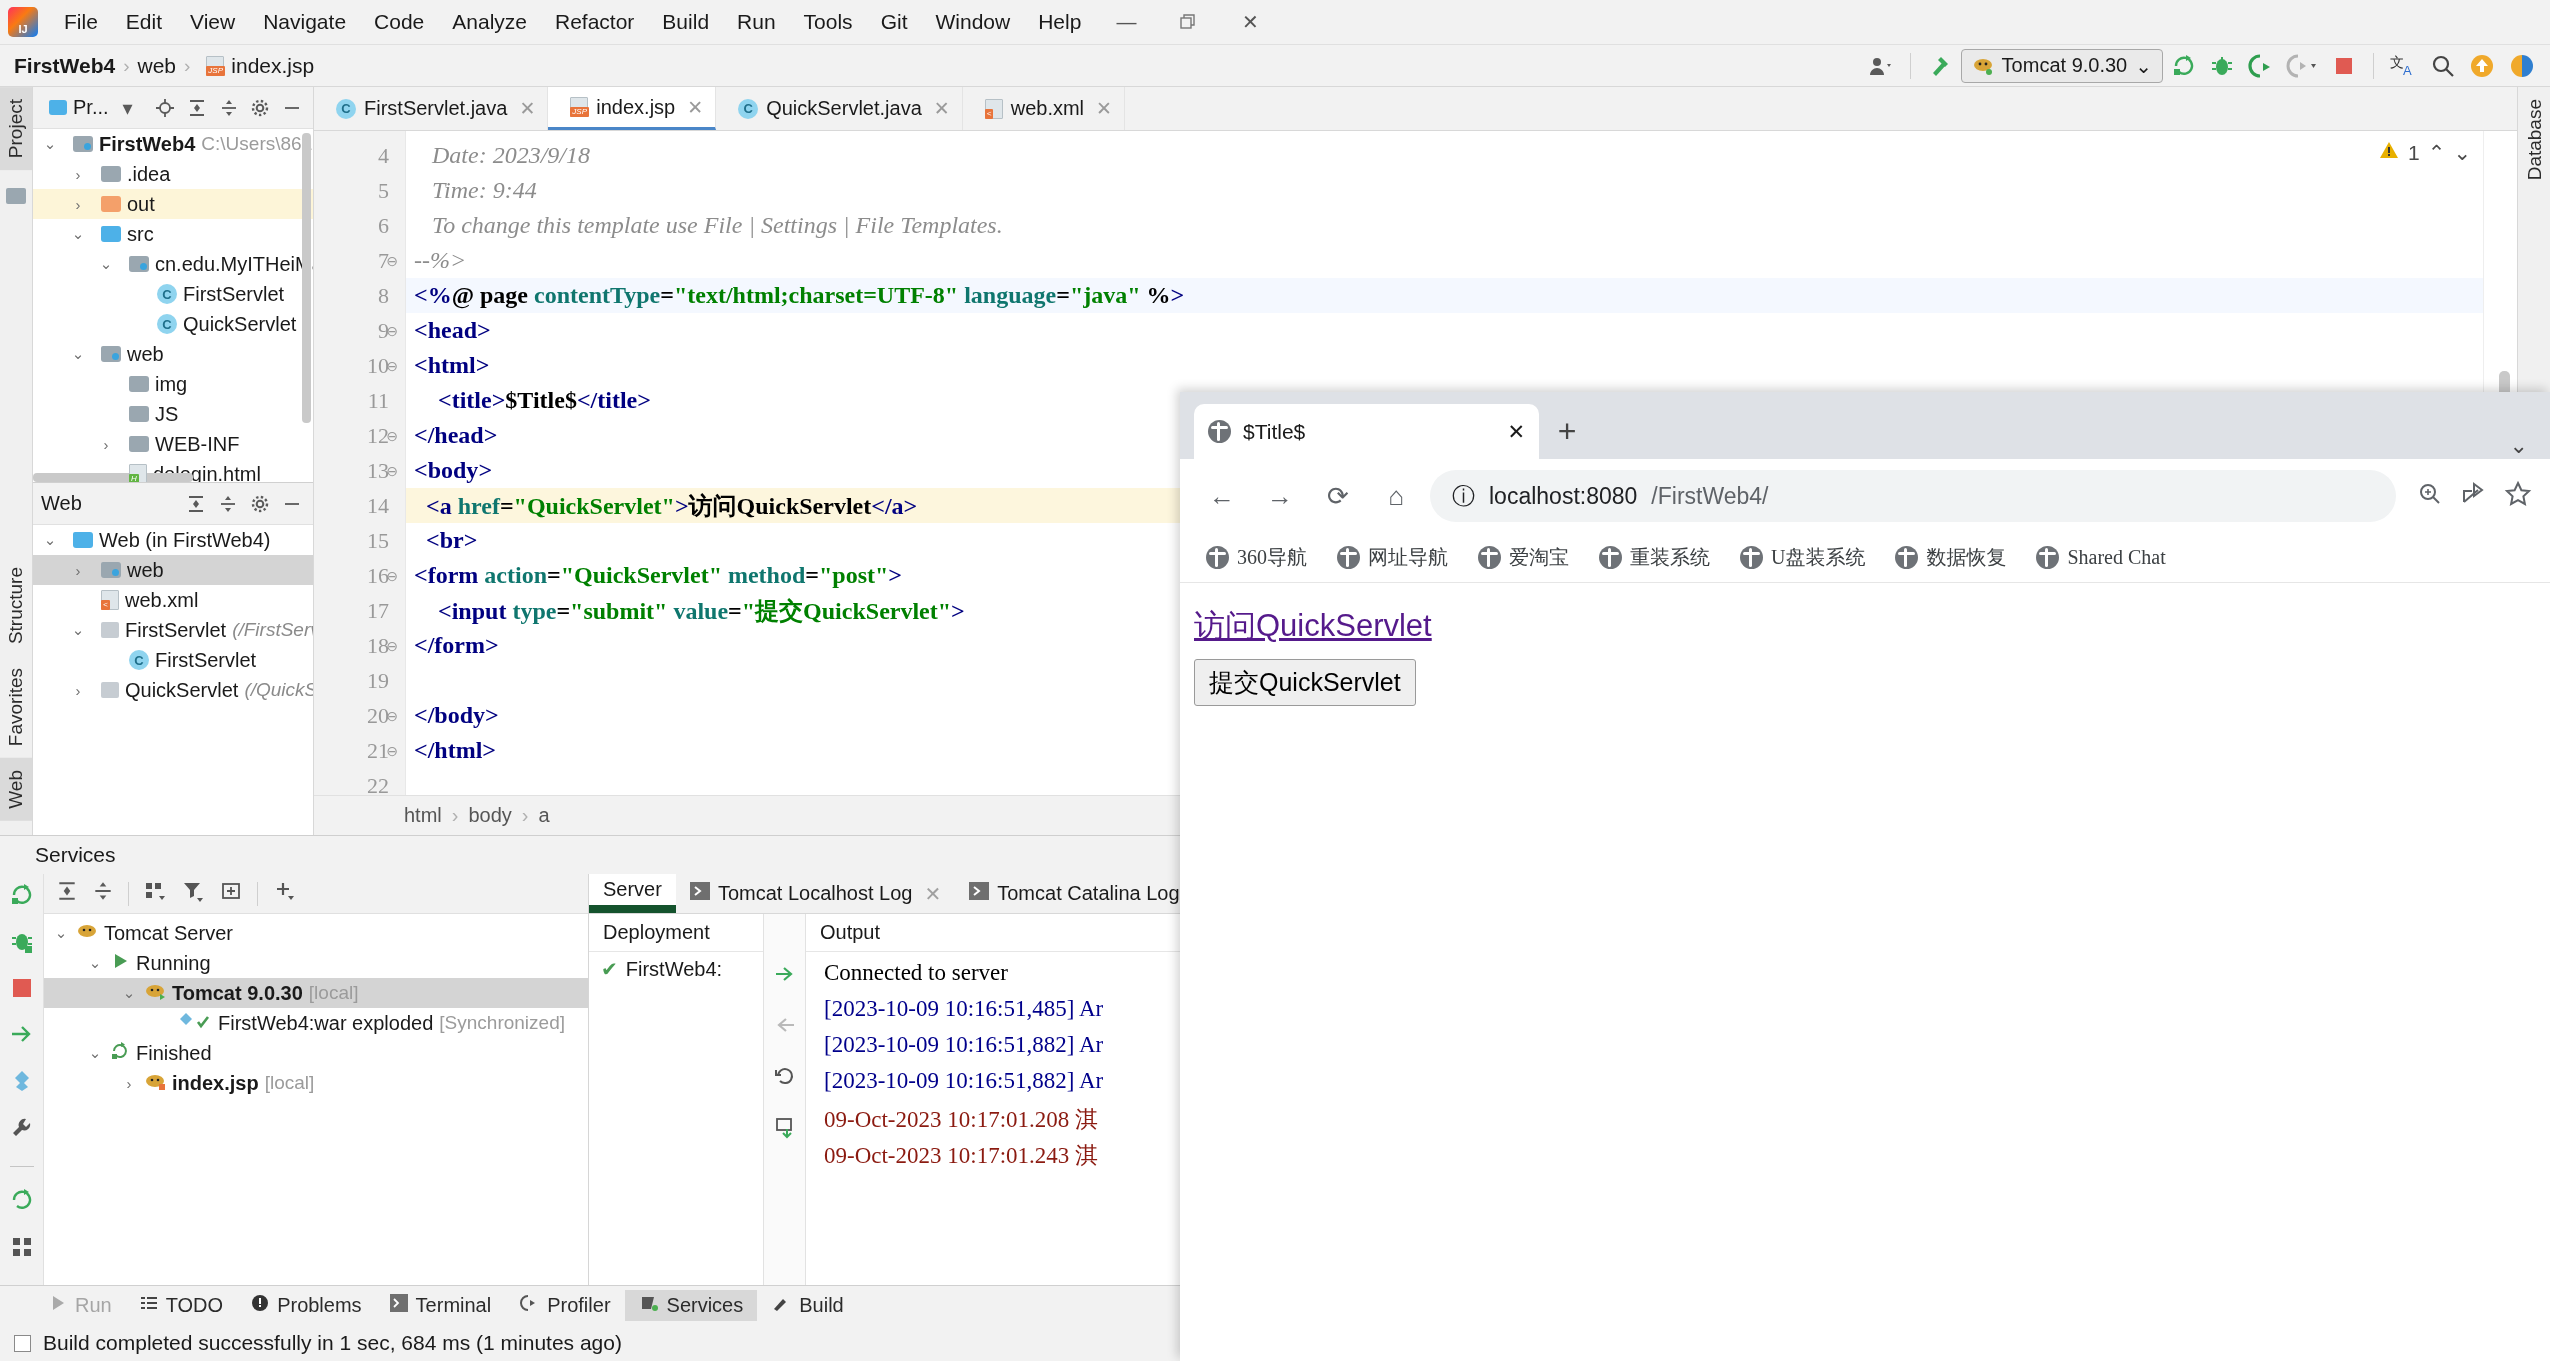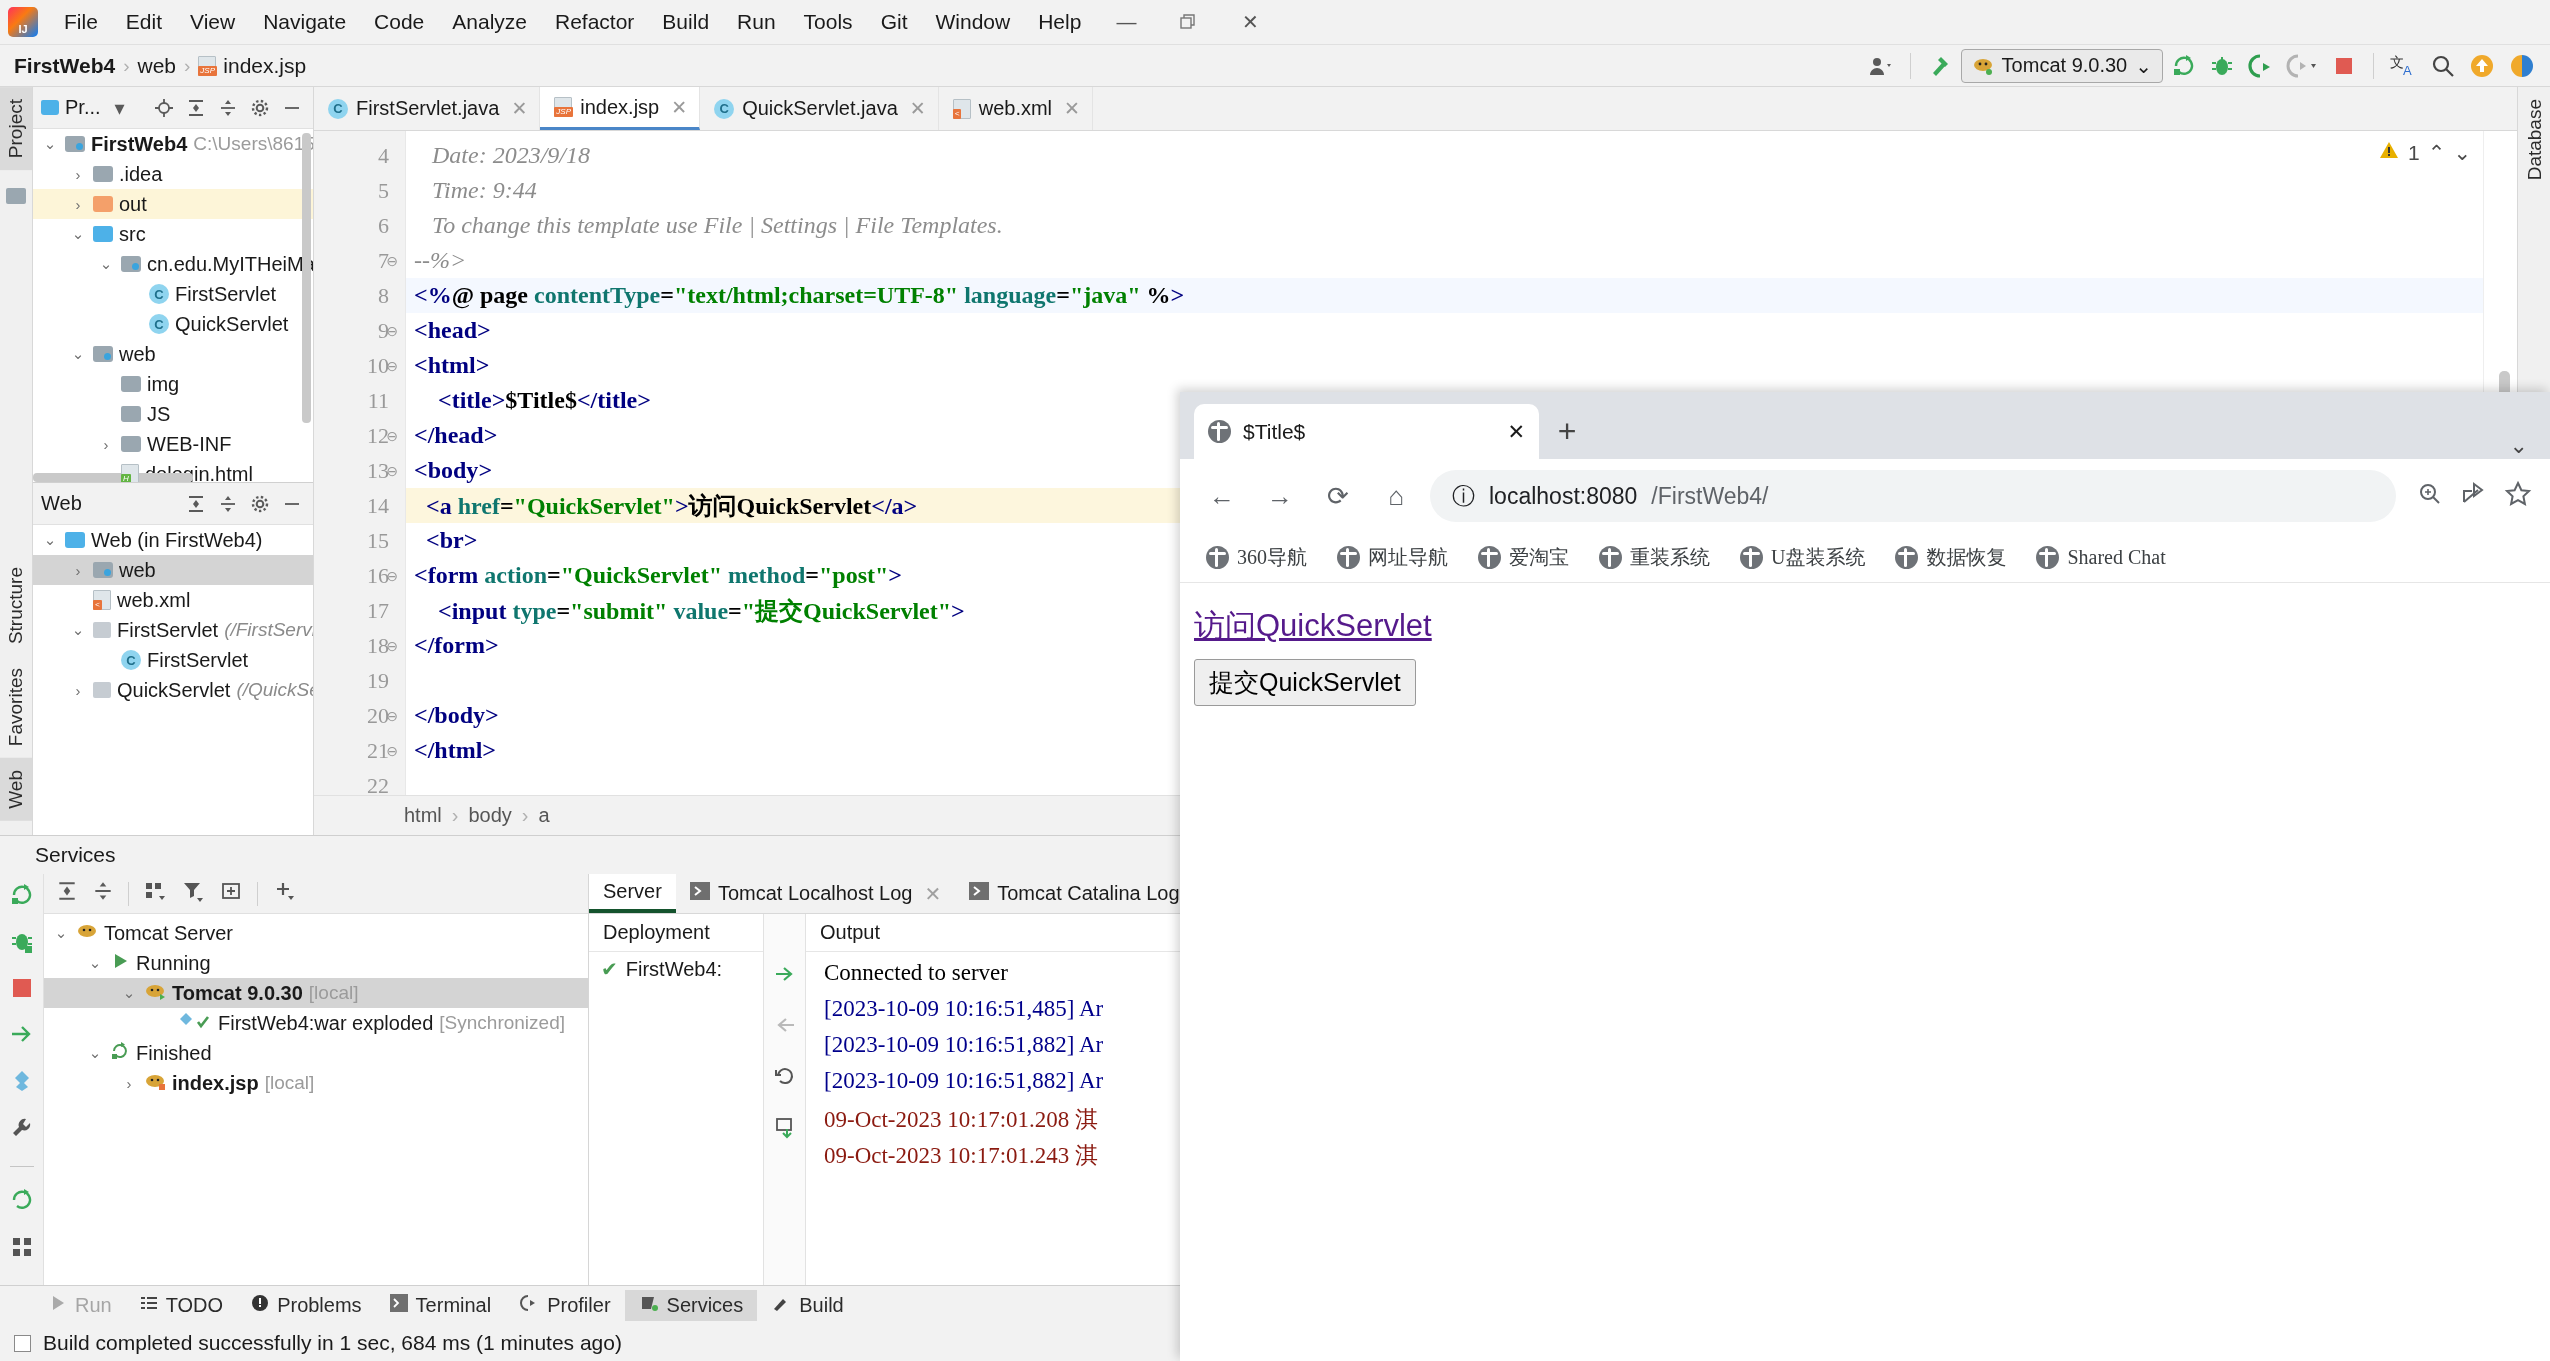--- a/index.html
+++ b/index.html
@@ -50,21 +50,21 @@
   .tp-header { height:42px; display:flex; align-items:center; gap:6px; padding:0 8px; background:#f2f2f2;
      border-bottom:1px solid #e1e1e1; font-size:20px; }
   .tp-header .ttl { font-size:20px; }
   .tp-header .sp { flex:1; }
   .tp-icn { width:26px; height:26px; display:flex; align-items:center; justify-content:center; color:#5a5a5a; }
   .tree { flex:1; overflow:hidden; font-size:20px; background:#fff; position:relative; }
   .row { height:30px; display:flex; align-items:center; gap:6px; white-space:nowrap; padding-right:4px; }
   .row.sel-yellow { background:#fdf5d8; }
   .row.sel-grey { background:#d4d4d4; }
   .arrow { width:18px; text-align:center; color:#6e6e6e; font-size:15px; flex:none; }
-  .ico { width:20px; height:16px; flex:none; border-radius:2px; position:relative; }
+  .ico { width:20px; height:16px; flex:none; border-radius:2px; position:relative;margin-left:8px; }
   .ico.folder { background:#9aa7b0; border-radius:2px 3px 3px 3px; }
   .ico.folder.blue { background:#4db1e8; }
   .ico.folder.orange { background:#f4a06a; }
   .ico.folder.module { background:#9aa7b0; }
   .ico.folder.module::after { content:""; position:absolute; right:2px; bottom:2px; width:7px; height:7px;
       background:#3aa4de; border-radius:50%; }
   .ico.cls { width:20px; height:20px; border-radius:50%; background:#8fd4ef; color:#1f6f8b; font-size:13px;
       display:flex; align-items:center; justify-content:center; font-weight:bold; }
   .ico.file { width:18px; height:20px; background:#dfe6ea; border:1px solid #b6c0c6; border-radius:1px; }
   .ico.file .bdg { position:absolute; left:-1px; bottom:-1px; font-size:8px; line-height:8px; padding:1px 2px;
@@ -121,21 +121,21 @@
   .bottom-main { flex:1; display:flex; min-height:0; }
   .svc-actionbar { width:44px; background:#f2f2f2; border-right:1px solid #e0e0e0;
       display:flex; flex-direction:column; align-items:center; padding-top:8px; gap:16px; }
   .svc-left { width:545px; min-width:545px; display:flex; flex-direction:column; border-right:1px solid #d6d6d6; background:#fff; }
   .svc-toolbar { height:40px; display:flex; align-items:center; gap:14px; padding:0 12px; background:#f2f2f2;
      border-bottom:1px solid #e0e0e0; }
   .svc-tree { flex:1; background:#fff; font-size:20px; padding-top:4px; }
   .svc-right { flex:1; display:flex; flex-direction:column; min-width:0; background:#fff; }
   .logtabs { height:40px; display:flex; align-items:stretch; background:#f2f2f2; border-bottom:1px solid #d8d8d8; font-size:20px; }
   .logtab { display:flex; align-items:center; gap:8px; padding:0 14px; }
-  .logtab.active { background:#fff; border-bottom:4px solid #14532d; }
+  .logtab.active { background:#fff; border-bottom:8px solid #14532d; }
   .logtab .x { color:#a0a0a0; margin-left:4px; }
   .logbody { flex:1; display:flex; min-height:0; }
   .depcol { width:175px; min-width:175px; border-right:1px solid #e2e2e2; display:flex; flex-direction:column; }
   .colhdr { height:38px; display:flex; align-items:center; padding-left:14px; font-size:20px; border-bottom:1px solid #e6e6e6; background:#fff; }
   .dep-row { height:34px; display:flex; align-items:center; gap:8px; padding-left:12px; font-size:20px; }
   .depbtns { width:42px; border-right:1px solid #e2e2e2; display:flex; flex-direction:column;
       align-items:center; gap:22px; padding-top:48px; background:#fafafa; }
   .outcol { flex:1; display:flex; flex-direction:column; min-width:0; }
   .outbody { flex:1; font-family:"Liberation Serif", serif; font-size:23px; padding:8px 0 0 18px; overflow:hidden; }
   .olr { height:36px; white-space:nowrap; }

